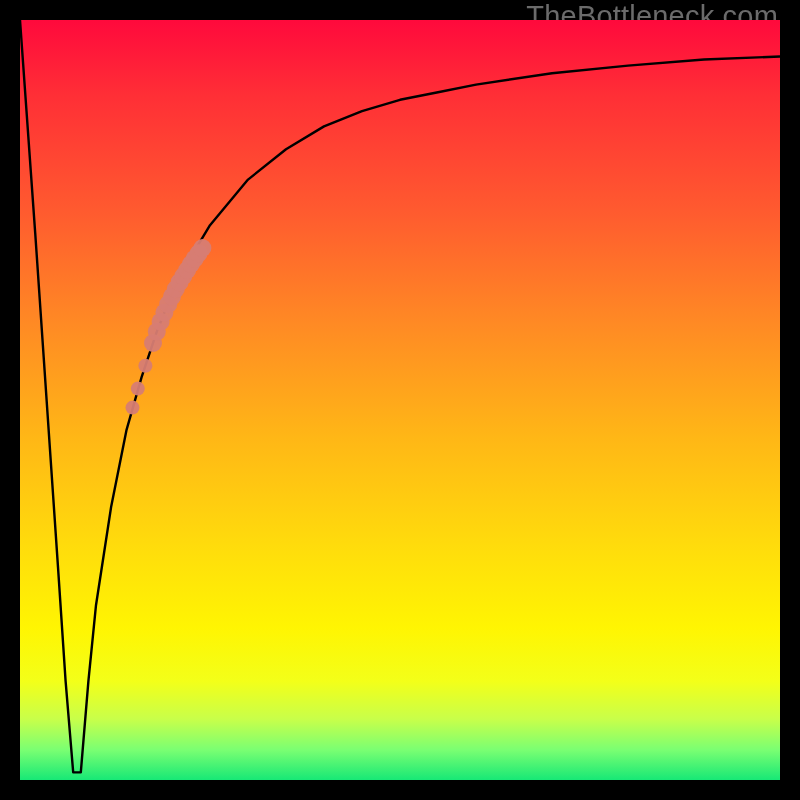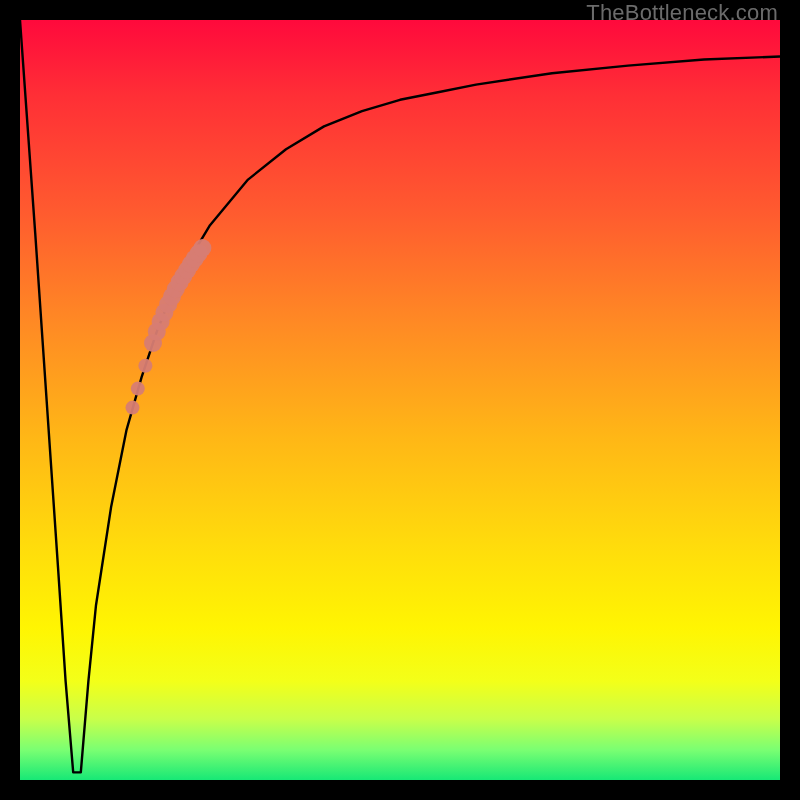--- a/index.html
+++ b/index.html
@@ -37,21 +37,21 @@
       #c8ff4a 92%,
       #7bff72 96%,
       #17e876 100%
     );
   }
   .watermark {
     position: absolute;
     top: 0px;
     right: 22px;
     color: #6b6b6b;
-    font-size: 22px;
+    font-size: 29px;
     font-weight: 500;
     letter-spacing: 0.2px;
     user-select: none;
   }
   svg.curve {
     position: absolute;
     inset: 0;
     width: 100%;
     height: 100%;
     overflow: visible;

